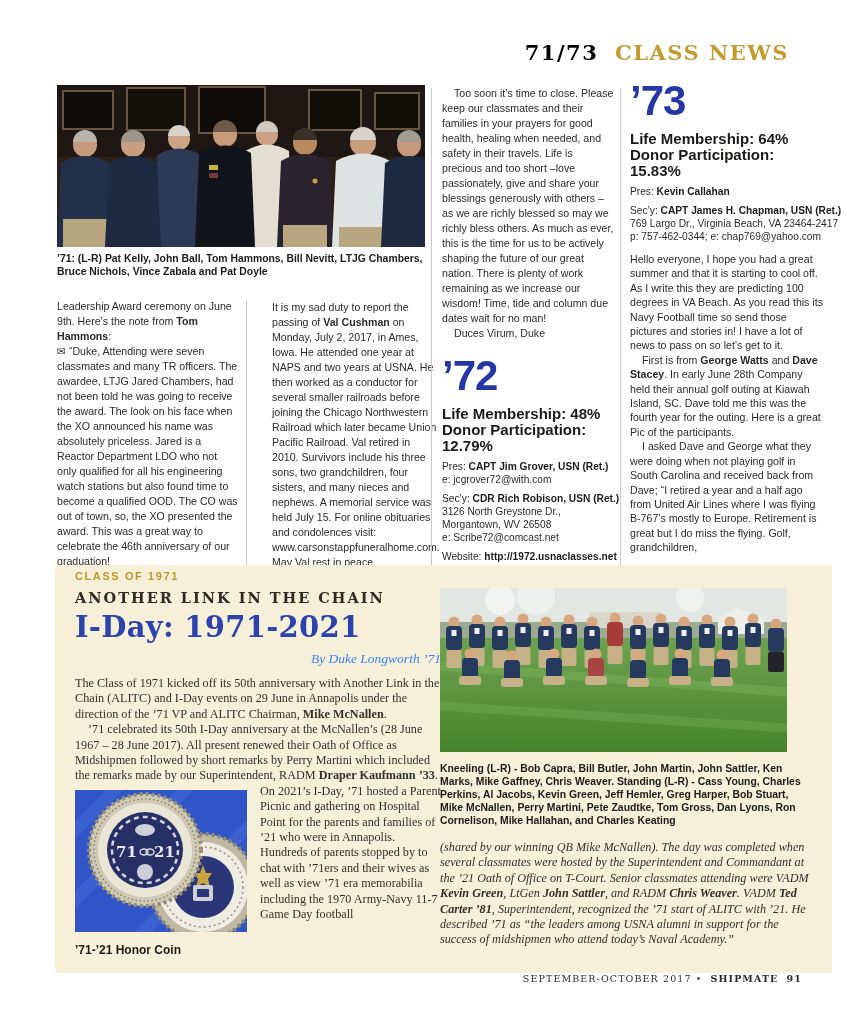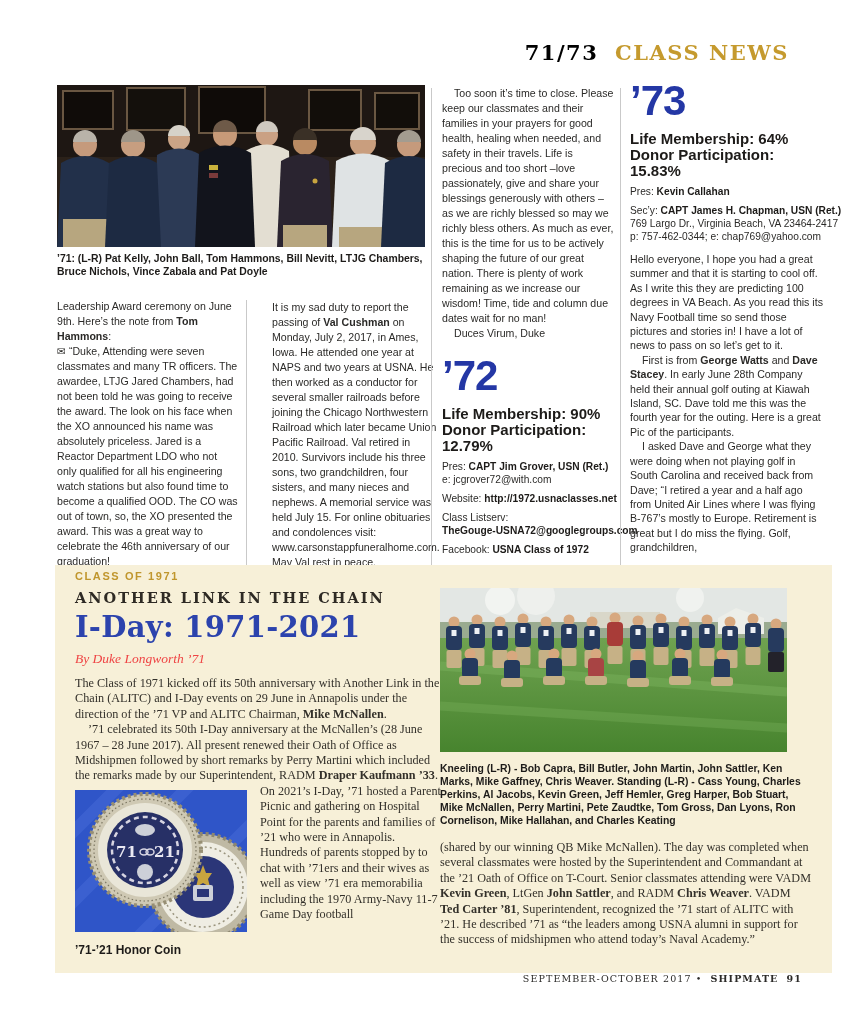--- a/index.html
+++ b/index.html
@@ -35,30 +35,30 @@
   .stat{font-size:15px;line-height:16px;font-weight:bold;color:#1d1b19;}
   .igroup{margin-top:6px;font-size:10.2px;line-height:13px;color:#2b2a28;}
   .iline{white-space:nowrap;}
   .igroup b{color:#1d1b19;margin-top:40px;}
   
   .feature{position:absolute;left:55px;top:565px;width:777px;height:408px;background:#f7f0d8;}
   .fleft{position:absolute;left:75px;top:570px;width:366px;}
   .kicker{font-weight:bold;font-size:11px;letter-spacing:1.6px;color:#c0962d;}
   .overline{font-family:"DejaVu Serif",serif;font-weight:bold;font-size:14.5px;letter-spacing:2px;color:#2e2a24;margin-top:7px;}
   .headline{font-family:"DejaVu Serif",serif;font-weight:bold;font-size:29px;color:#2c43ad;margin-top:4px;letter-spacing:.3px;}
-  .byline{font-family:"Liberation Serif",serif;font-style:italic;font-size:13.5px;color:#ef4444;margin-top:7px;}
+  .byline{font-family:"Liberation Serif",serif;font-style:italic;font-size:13.5px;color:#3b82f6;margin-top:7px;text-align:right;}
   .fbody p{font-family:"Liberation Serif",serif;font-size:12.2px;line-height:15.4px;color:#33302a;margin:0;
            -webkit-hyphens:auto;hyphens:auto;}
   .fbody .first{margin-top:9px;}
   .indent2{text-indent:13px;}
   .coinfig{float:left;width:172px;margin:6px 13px 2px 0;}
   .coincap{font-family:"Liberation Sans",sans-serif;font-weight:bold;font-size:12px;color:#1d1b19;margin-top:7px;}
   .fright{position:absolute;left:440px;top:588px;width:372px;}
   .fcaption{font-weight:bold;font-size:10.4px;line-height:13px;color:#1d1b19;margin-top:6px;}
-  .fpara3{margin-top:13px;}
+  .fpara3{margin-top:13px;font-style:italic;}
   
   .footer{position:absolute;top:961px;right:45px;font-family:"DejaVu Serif",serif;
           font-size:9.5px;letter-spacing:1.1px;color:#2b2a28;white-space:nowrap;margin-top:12px;}
   .footer b{margin-left:4px;}
 </style>
 </head>
 <body>
 
 <div class="page">
 
@@ -138,25 +138,31 @@
   <div class="col col2">
     <p><span>It is my sad duty to report the passing of </span><span style="font-weight: bold;">Val Cushman</span><span> on Monday, July 2, 2017, in Ames, Iowa. He attended one year at NAPS and two years at USNA. He then worked as a conductor for several smaller railroads before joining the Chicago Northwestern Railroad which later became Union Pacific Railroad. Val retired in 2010. Survivors include his three sons, two grandchildren, four sisters, and many nieces and nephews. A memorial service was held July 15. For online obituaries and condolences visit: www.carsonstappfuneralhome.com. May Val rest in peace.</span></p>
   </div>
 
   <div class="vrule r2"></div>
 
   <div class="col col3">
     <p class="indent">Too soon it’s time to close. Please keep our classmates and their families in your prayers for good health, healing when needed, and safety in their travels. Life is precious and too short –love passionately, give and share your blessings generously with others – as we are richly blessed so may we richly bless others. As much as ever, this is the time for us to be actively shaping the future of our great nation. There is plenty of work remaining as we increase our wisdom! Time, tide and column due dates wait for no man!</p>
     <p class="indent">Duces Virum, Duke</p>
     <div class="numeral">’72</div>
-    <div class="stat">Life Membership: 90%</div>
+    <div class="stat">Life Membership: 48%</div>
     <div class="stat">Donor Participation: 12.79%</div>
     <div class="igroup">
       <div class="iline"><span>Pres: </span><b>CAPT Jim Grover, USN (Ret.)</b></div>
       <div>e: jcgrover72@with.com</div>
+    </div>
+    <div class="igroup">
+      <div class="iline"><span>Sec’y: </span><b>CDR Rich Robison, USN (Ret.)</b></div>
+      <div>3126 North Greystone Dr.,</div>
+      <div>Morgantown, WV 26508</div>
+      <div>e: Scribe72@comcast.net</div>
     </div>
     <div class="igroup">
       <div class="iline"><span>Website: </span><b>http://1972.usnaclasses.net</b></div>
     </div>
     <div class="igroup">
       <div>Class Listserv:</div>
       <div class="iline"><b>TheGouge-USNA72@googlegroups.com</b></div>
     </div>
     <div class="igroup">
       <div class="iline"><span>Facebook: </span><b>USNA Class of 1972</b></div>

